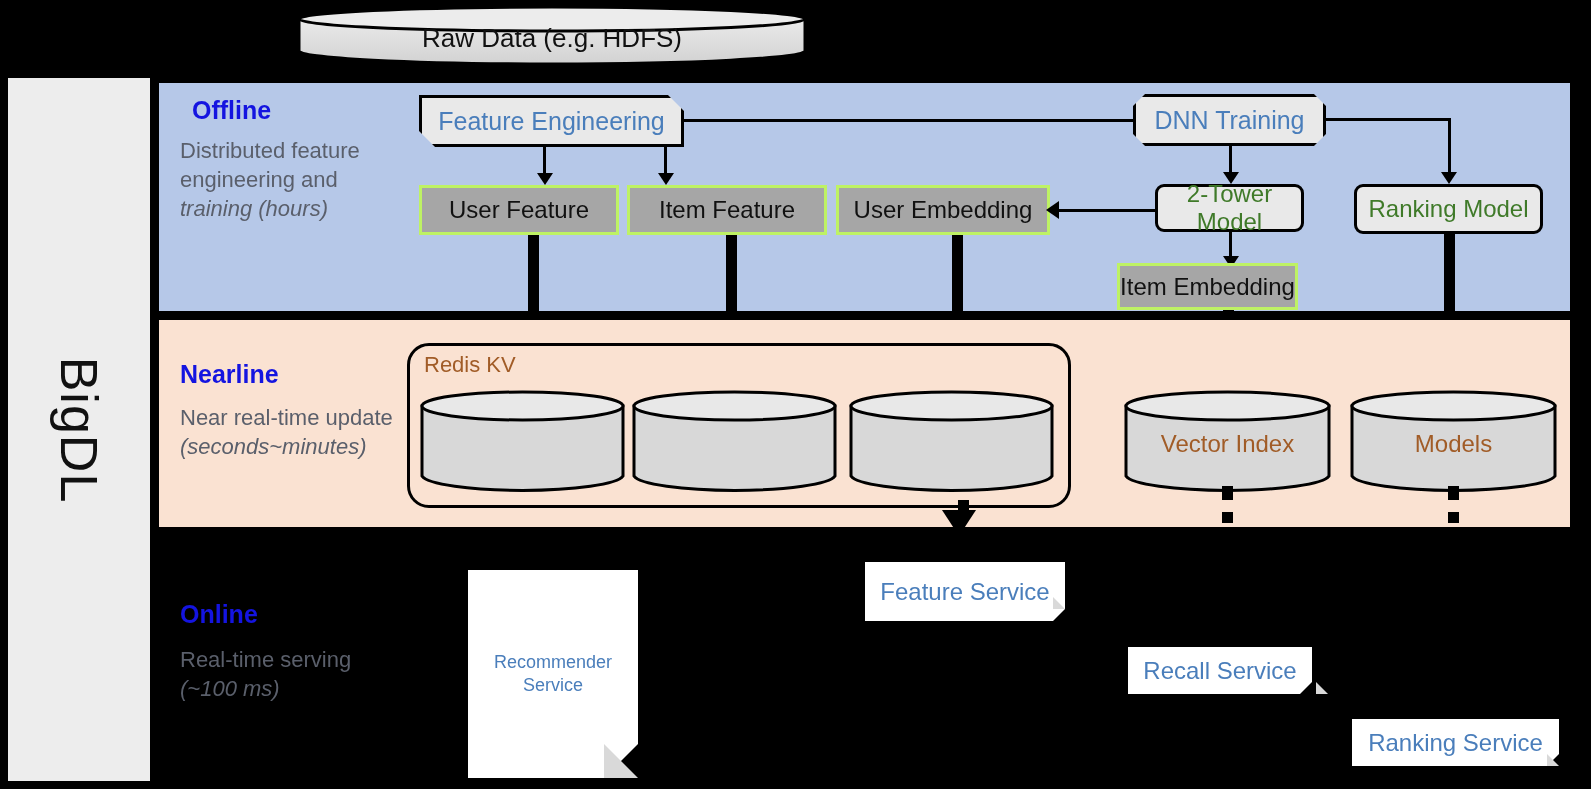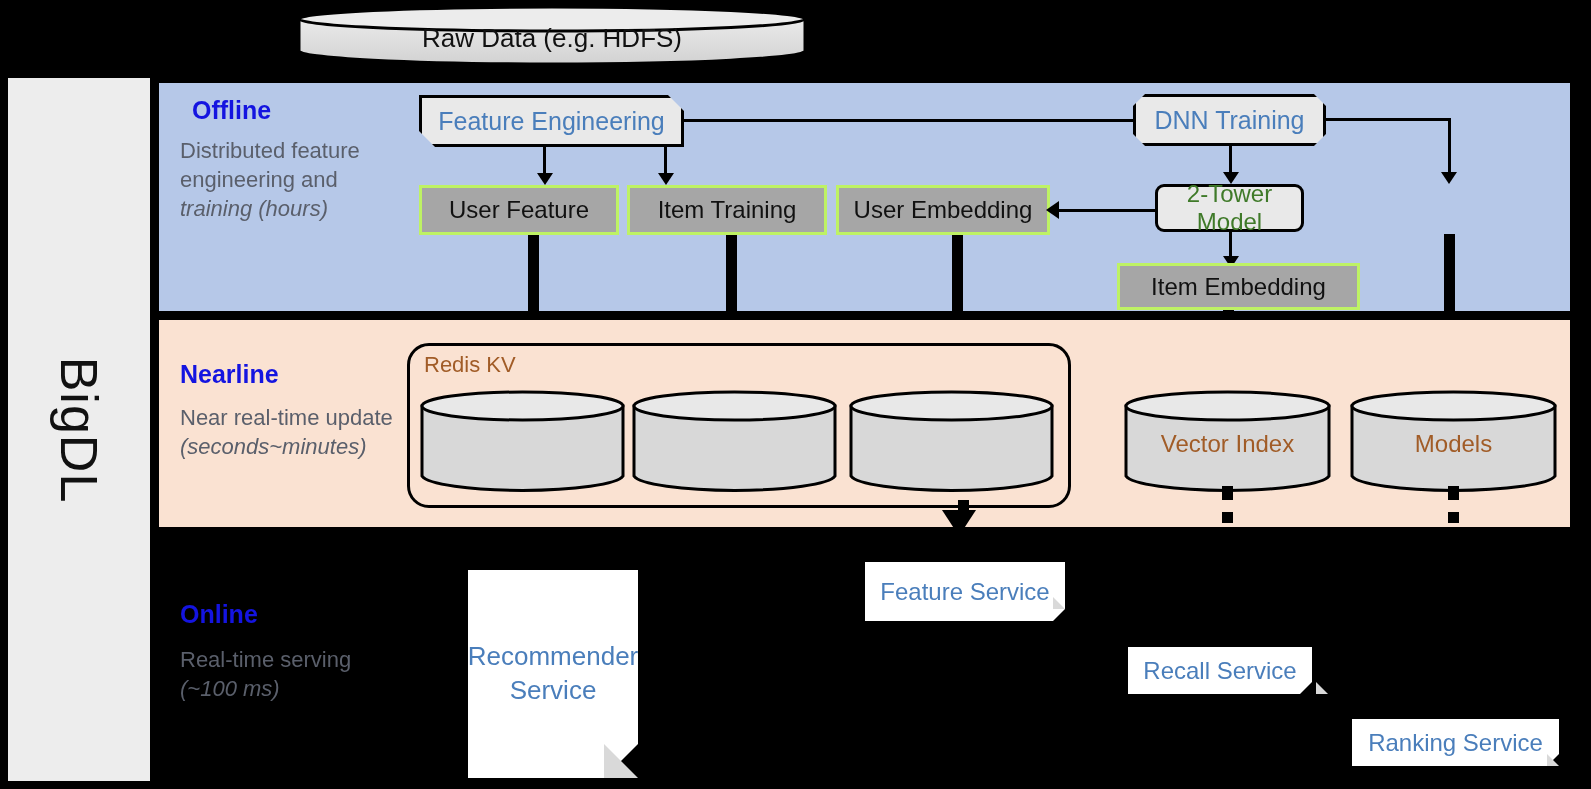--- a/index.html
+++ b/index.html
@@ -53,21 +53,21 @@
   
   #redis-box{position:absolute;left:407px;top:343px;width:664px;height:165px;
              border:3px solid #000;border-radius:22px;box-sizing:border-box;}
   #redis-label{position:absolute;left:424px;top:352px;font-size:22px;color:#a15c27;}
 
   
   .doc{position:absolute;background:#fff;color:#4a7ebb;display:flex;align-items:center;
        justify-content:center;text-align:center;box-sizing:border-box;}
   .doc.small{font-size:24px;
        clip-path:polygon(0 0,100% 0,100% calc(100% - 12px),calc(100% - 12px) 100%,0 100%);}
-  .doc.big{font-size:26px;line-height:1.3;
+  .doc.big{font-size:18px;line-height:1.3;
        clip-path:polygon(0 0,100% 0,100% calc(100% - 34px),calc(100% - 34px) 100%,0 100%);}
   .fold{position:absolute;background:#d9d9d9;}
   .fold.small{width:12px;height:12px;clip-path:polygon(0 0,100% 100%,0 100%);}
   .fold.big{width:34px;height:34px;clip-path:polygon(0 0,100% 100%,0 100%);}
 
   
   .ln{position:absolute;background:#000;}
   .thin-v{width:3px;}
   .thin-h{height:3px;}
   .thick-v{width:11px;}
@@ -128,31 +128,32 @@
   <div class="ahead-thin" style="left:658px;top:173px;"></div>
 
   <div class="ln thin-v" style="left:1229px;top:146px;height:28px;"></div>
   <div class="ahead-thin" style="left:1223px;top:172px;"></div>
 
   <div class="ln thin-h" style="left:1326px;top:118px;width:125px;"></div>
   <div class="ln thin-v" style="left:1448px;top:118px;height:58px;"></div>
   <div class="ahead-thin" style="left:1441px;top:172px;"></div>
 
   <div class="node grey-box" style="left:419px;top:185px;width:200px;height:50px;">User Feature</div>
-  <div class="node grey-box" style="left:627px;top:185px;width:200px;height:50px;">Item Training</div>
+  <div class="node grey-box" style="left:627px;top:185px;width:200px;height:50px;">Item Feature</div>
   <div class="node grey-box" style="left:836px;top:185px;width:214px;height:50px;">User Embedding</div>
 
   <div class="ln thin-h" style="left:1054px;top:209px;width:104px;"></div>
   <div class="ahead-thin left" style="left:1046px;top:201px;"></div>
 
   <div class="node proc-box green-txt" style="left:1155px;top:184px;width:149px;height:48px;">2-Tower Model</div>
+  <div class="node proc-box green-txt" style="left:1354px;top:184px;width:189px;height:50px;">Ranking Model</div>
 
   <div class="ln thin-v" style="left:1229px;top:232px;height:26px;"></div>
   <div class="ahead-thin" style="left:1223px;top:256px;"></div>
-  <div class="node grey-box" style="left:1117px;top:263px;width:243px;height:47px;text-align:right;">Item Embedding</div>
+  <div class="node grey-box" style="left:1117px;top:263px;width:181px;height:47px;text-align:right;">Item Embedding</div>
 
   <div class="ln thick-v" style="left:528px;top:235px;height:150px;"></div>
   <div class="ahead-thick" style="left:512px;top:376px;"></div>
 
   <div class="ln thick-v" style="left:726px;top:235px;height:150px;"></div>
   <div class="ahead-thick" style="left:710px;top:376px;"></div>
 
   <div class="ln thick-v" style="left:952px;top:235px;height:150px;"></div>
   <div class="ahead-thick" style="left:936px;top:376px;"></div>
 

